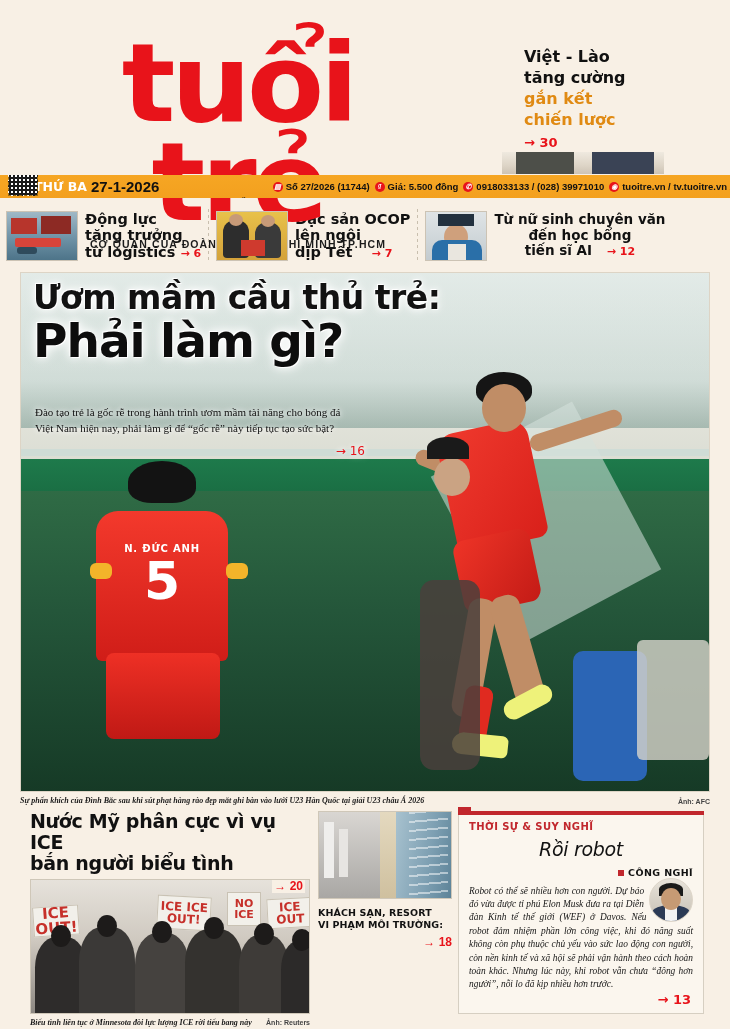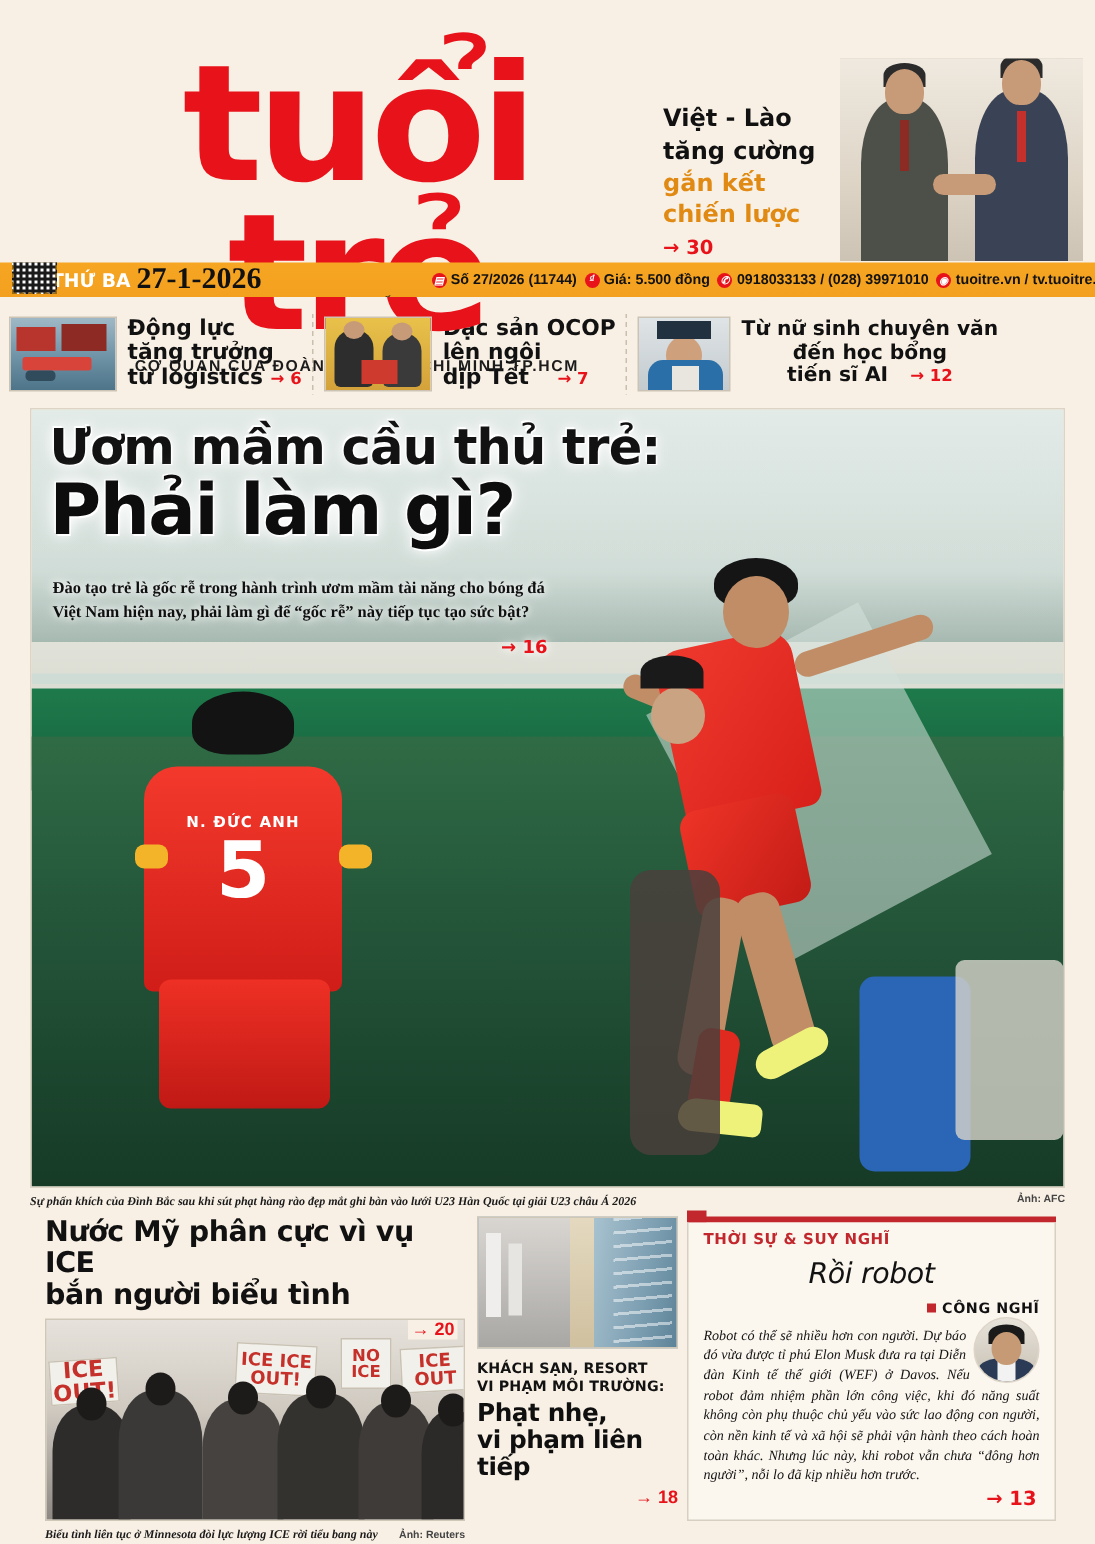--- a/index.html
+++ b/index.html
@@ -49,21 +49,22 @@
   }
 
   
   .promo {
     position: absolute;
     right: 6px;
     top: 34px;
     width: 282px;
     height: 140px;
     display: flex;
-    align-items: flex-end;
+    align-items: center;
+    flex-direction: column;
   }
   .promo-text {
     width: 118px;
     padding-top: 12px;
     font-family: "DejaVu Sans", sans-serif;
     font-weight: bold;
     font-size: 16px;
     line-height: 1.32;
     color: #111;
   }
@@ -104,21 +105,21 @@
     top: -9px;
     width: 30px;
     height: 30px;
     background:
       repeating-linear-gradient(0deg,#1a1a1a 0 2px,transparent 2px 4px),
       repeating-linear-gradient(90deg,#1a1a1a 0 2px,#fff 2px 4px);
     border: 1.5px dashed #9a6b12;
     background-color: #fff;
   }
   .ib-day { color:#fff; font-weight:bold; font-size:12.5px; font-family:"DejaVu Sans",sans-serif; }
-  .ib-date { color:#111; font-weight:bold; font-size:20px; margin-left:4px; font-family:Liberation Serif, serif; }
+  .ib-date { color:#111; font-weight:bold; font-size:15px; margin-left:4px; font-family:Liberation Sans, sans-serif; }
   .ib-lunar { color:#111; font-size:10px; margin-left:6px; font-weight:bold;margin-top:34px; }
   .ib-item { color:#111; font-size:9.5px; font-weight:bold; margin-left:5px; display:inline-flex; align-items:center; gap:3px; }
   .ib-dot {
     width:10px; height:10px; border-radius:50%;
     background:#e8131a; color:#fff; font-size:7px;
     display:inline-flex; align-items:center; justify-content:center;
     flex: 0 0 auto;
   }
 
   
@@ -161,23 +162,23 @@
     font-size:33px; color:#121212; line-height:1.02; letter-spacing:-0.5px;
     text-shadow: 0 0 7px #fff, 0 0 12px #fff, 1px 1px 0 #fff, -1px -1px 0 #fff;
   }
   .h1b {
     font-family:"DejaVu Sans",sans-serif; font-weight:bold;
     font-size:47px; color:#0d0d0d; line-height:1.02; letter-spacing:-1px;
     margin-top: 2px;
     text-shadow: 0 0 8px #fff, 0 0 14px #fff, 1px 1px 0 #fff, -1px -1px 0 #fff;
   }
   .deck {
-    position:absolute; left:14px; top:112px; width:330px;
+    position:absolute; left:14px; top:132px; width:330px;
     font-family:"Liberation Serif", serif;
-    font-size:11px; line-height:1.45; color:#101010; font-weight:bold;
+    font-size:11px; line-height:1.45; color:#101010; font-weight:normal;
     text-shadow: 0 0 5px #fff, 0 0 9px #fff;
   }
   .deck-page { display:block; text-align:right; color:#e8131a; font-size:12px; margin-top:6px; font-family:"DejaVu Sans",sans-serif;}
 
   
   .player-main { position:absolute; right:12%; top:18%; width:220px; height:420px; }
   .pm-shirt { position:absolute; left:40px; top:60px; width:92px; height:120px; background:linear-gradient(135deg,#f03a2e,#d8201a); border-radius:18px 18px 10px 10px; transform:rotate(-12deg); }
   .pm-shorts{ position:absolute; left:52px; top:168px; width:78px; height:74px; background:linear-gradient(135deg,#ee3427,#c31b16); border-radius:12px; transform:rotate(-12deg); }
   .pm-head { position:absolute; left:76px; top:18px; width:44px; height:48px; border-radius:50%; background:#c08d66; }
   .pm-hair { position:absolute; left:70px; top:6px; width:56px; height:34px; border-radius:50% 50% 40% 40%; background:#151515; }
@@ -193,21 +194,21 @@
   .pb-shirt { position:absolute; left:20px; top:40px; width:132px; height:150px; background:linear-gradient(180deg,#f3392c,#d01d18); border-radius:22px 22px 6px 6px; }
   .pb-name { position:absolute; left:20px; top:72px; width:132px; text-align:center; color:#fff; font-size:10px; font-weight:bold; letter-spacing:0.8px; font-family:"DejaVu Sans",sans-serif;}
   .pb-num { position:absolute; left:20px; top:84px; width:132px; text-align:center; color:#fff; font-size:52px; font-weight:bold; line-height:1; font-family:"DejaVu Sans",sans-serif;}
   .pb-head { position:absolute; left:60px; top:0px; width:52px; height:52px; border-radius:50%; background:#b8835e; }
   .pb-hair { position:absolute; left:52px; top:-10px; width:68px; height:42px; border-radius:50% 50% 35% 35%; background:#131313; }
   .pb-shorts{ position:absolute; left:30px; top:182px; width:114px; height:86px; background:linear-gradient(180deg,#ee3025,#c01915); border-radius:8px; }
   .pb-sleeve{ position:absolute; width:22px; height:16px; background:#f3b42a; }
 
   .caption-row {
     margin: 4px 20px 0 20px;
-    display:flex; justify-content:space-between; align-items:flex-start;
+    display:flex; justify-content:space-between; align-items:flex-end;
   }
   .caption {
     font-family:"Liberation Serif", serif;
     font-size:8px; font-style:italic; font-weight:bold; color:#1a1a1a;
   }
   .credit { font-size:7px; color:#444; font-weight:bold; }
 
   
   .bottom { display:flex; margin: 6px 20px 0 20px; gap:0; height:215px; }
 
@@ -504,24 +505,20 @@
     <div class="bm-photo">
       <div class="bm-city"></div>
       <div class="bm-sand"></div>
       <div class="bm-sea"></div>
       <div style="position:absolute;right:2%;top:0;width:30%;height:100%;background:repeating-linear-gradient(175deg,rgba(255,255,255,.5) 0 2px,transparent 2px 9px);"></div>
     </div>
     <div class="bm-kicker">
       <div>KHÁCH SẠN, RESORT</div>
       <div>VI PHẠM MÔI TRƯỜNG:</div>
     </div>
-    <div class="bm-title">
-      <div>Phạt nhẹ,</div>
-      <div>vi phạm liên tiếp</div>
-    </div>
     <span class="bm-page">→ 18</span>
   </div>
 
   <div class="col-right">
     <div class="op-topline"></div>
     <div class="op-box">
       <div class="op-kicker">THỜI SỰ &amp; SUY NGHĨ</div>
       <div class="op-title">
         <div>Rồi robot</div>
       </div>

